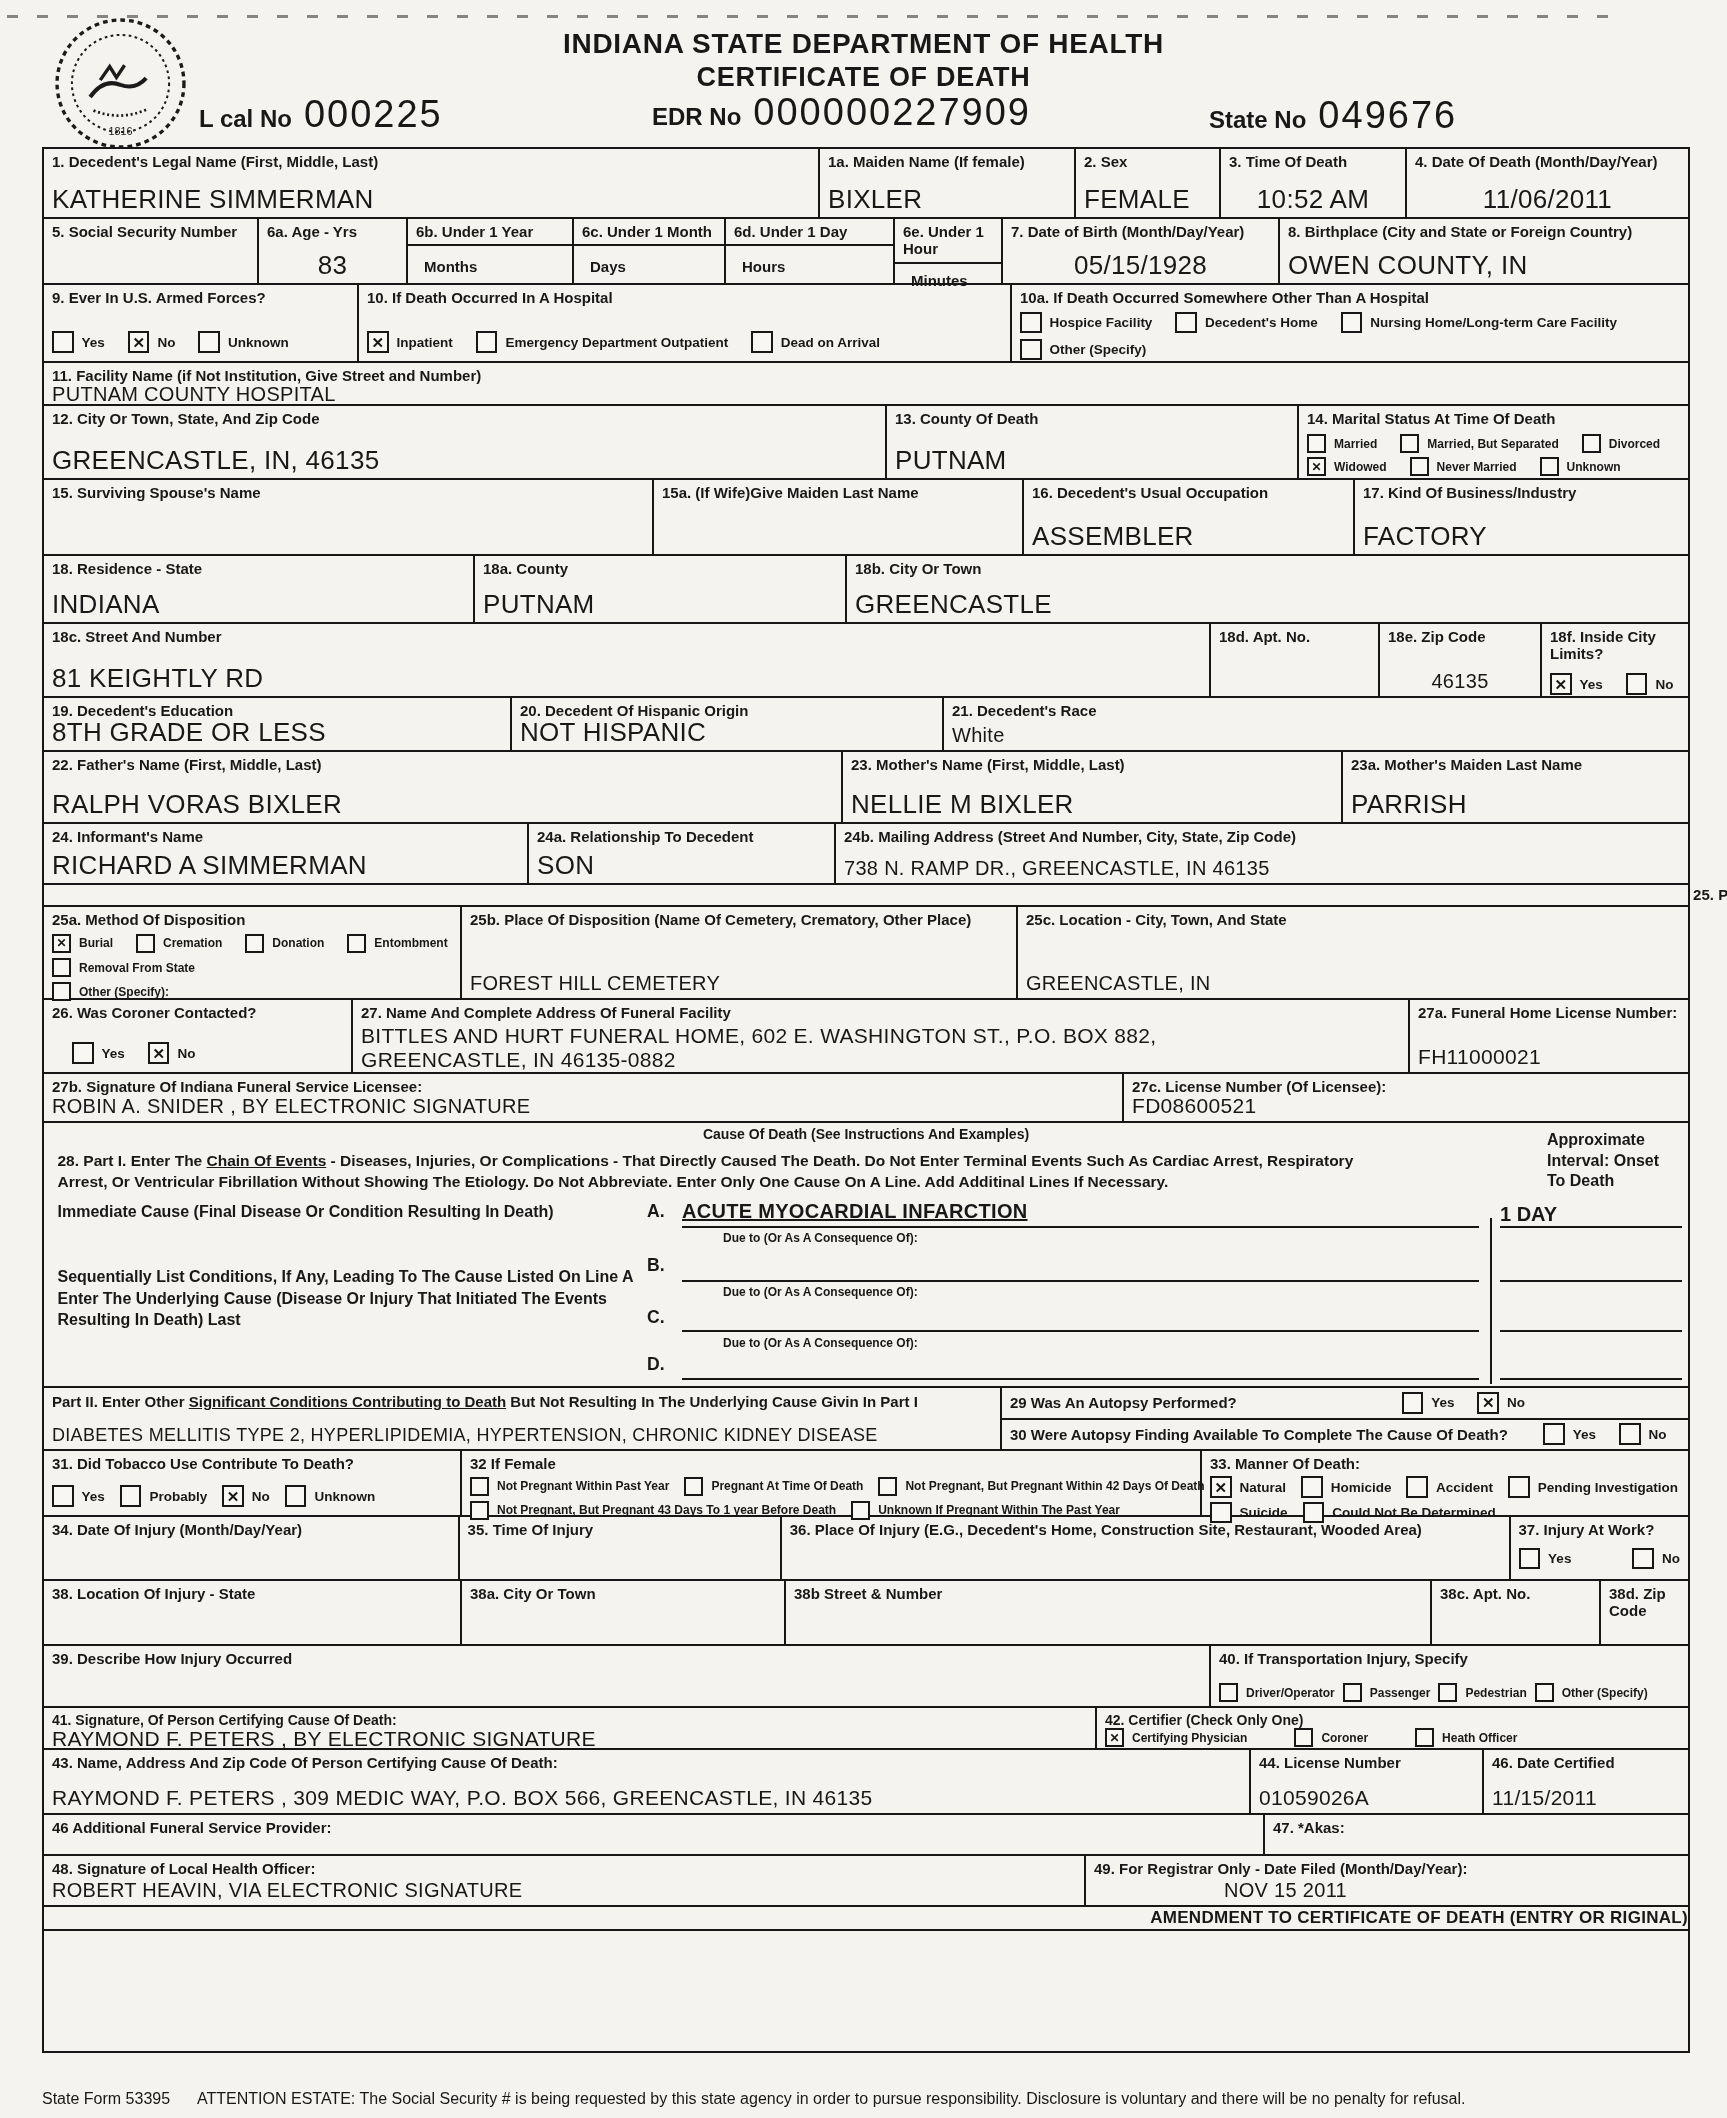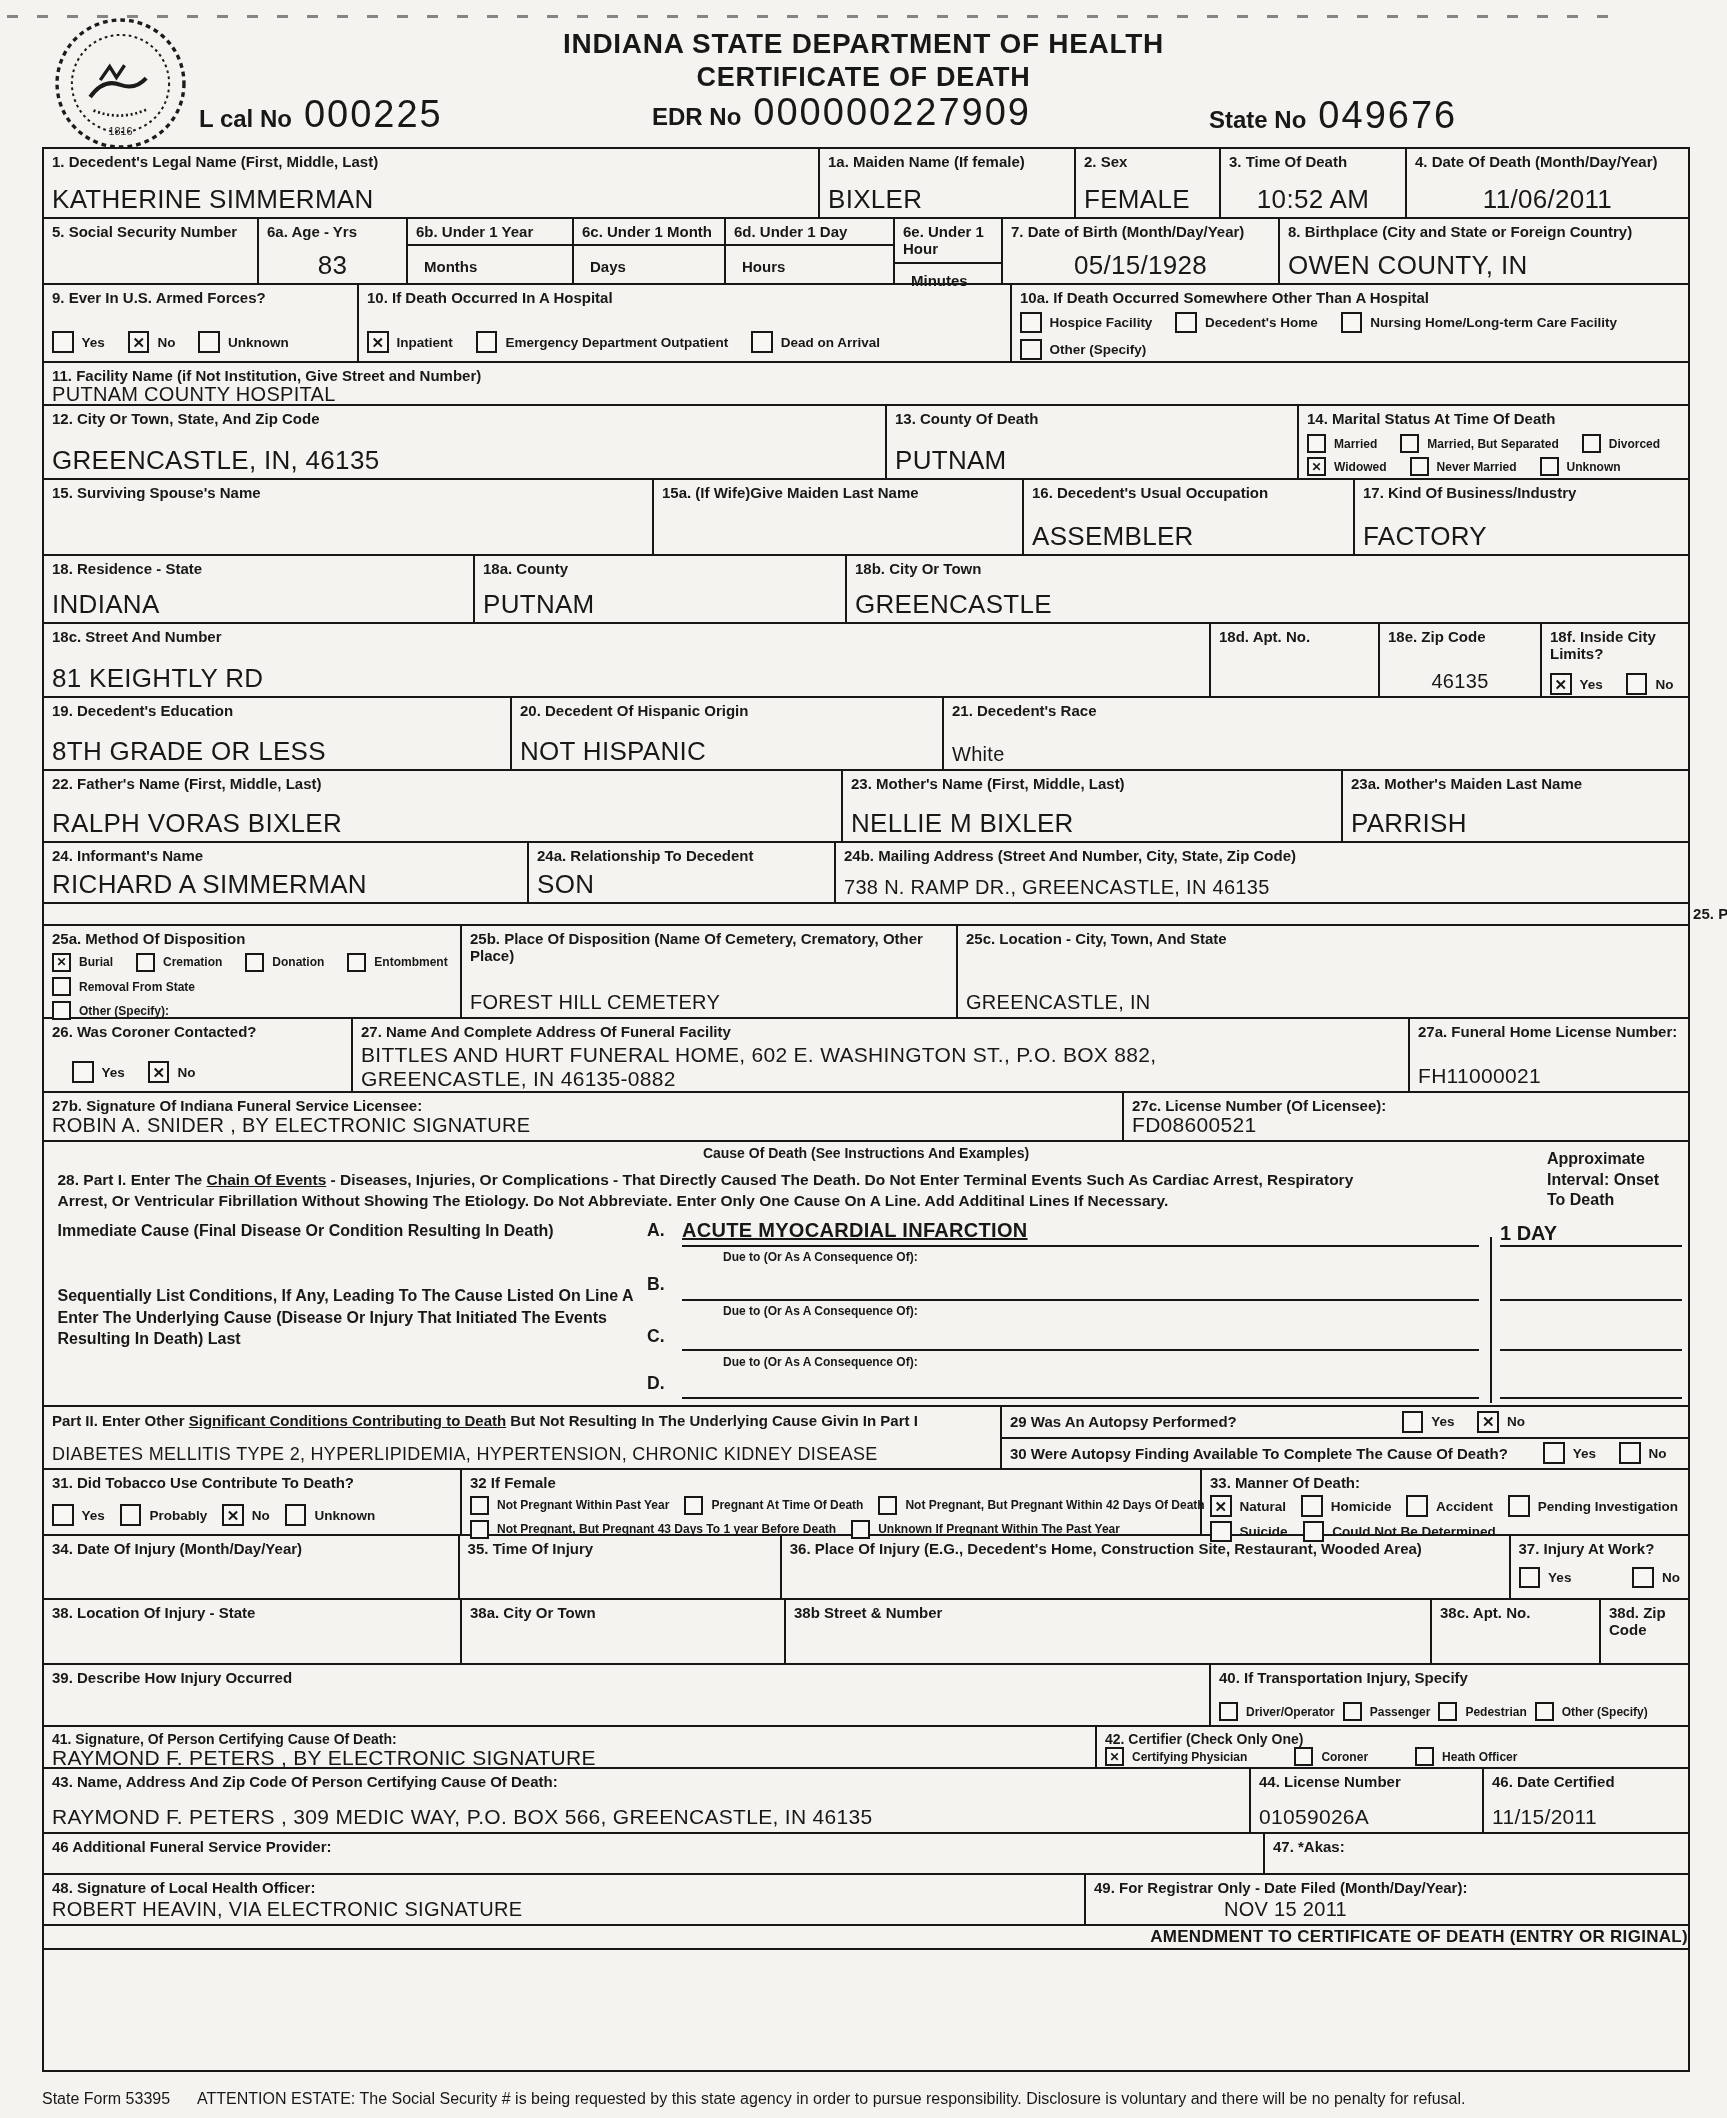--- a/index.html
+++ b/index.html
@@ -313,21 +313,21 @@
               <span class="ot">Yes</span>
             </span>
             <span class="opt">
               <span class="cb"></span>
               <span class="ot">No</span>
             </span>
           </div>
       </div>
     </div>
 
-    <div class="row" style="height:73px">
+    <div class="row" style="height:54px">
       <div class="c" style="width:468px">
         <div class="lbl">19.  Decedent's Education</div>
         <div class="val">8TH GRADE OR LESS</div>
       </div>
       <div class="c" style="width:432px">
         <div class="lbl">20.  Decedent Of Hispanic Origin</div>
         <div class="val">NOT HISPANIC</div>
       </div>
       <div class="c last">
         <div class="lbl">21.  Decedent's Race</div>
@@ -396,21 +396,21 @@
               <span class="ot">Removal From State</span>
             </span>
           </div>
         <div class="opts xs" style="margin-top:5.4px">
             <span class="opt">
               <span class="cb"></span>
               <span class="ot">Other  (Specify):</span>
             </span>
           </div>
       </div>
-      <div class="c" style="width:496px">
+      <div class="c" style="width:556px">
         <div class="lbl">25b. Place Of Disposition  (Name Of Cemetery, Crematory, Other Place)</div>
         <div class="val valM">FOREST HILL CEMETERY</div>
       </div>
       <div class="c last">
         <div class="lbl">25c. Location - City, Town, And State</div>
         <div class="val valM">GREENCASTLE, IN</div>
       </div>
     </div>
 
     <div class="row" style="height:74px">

